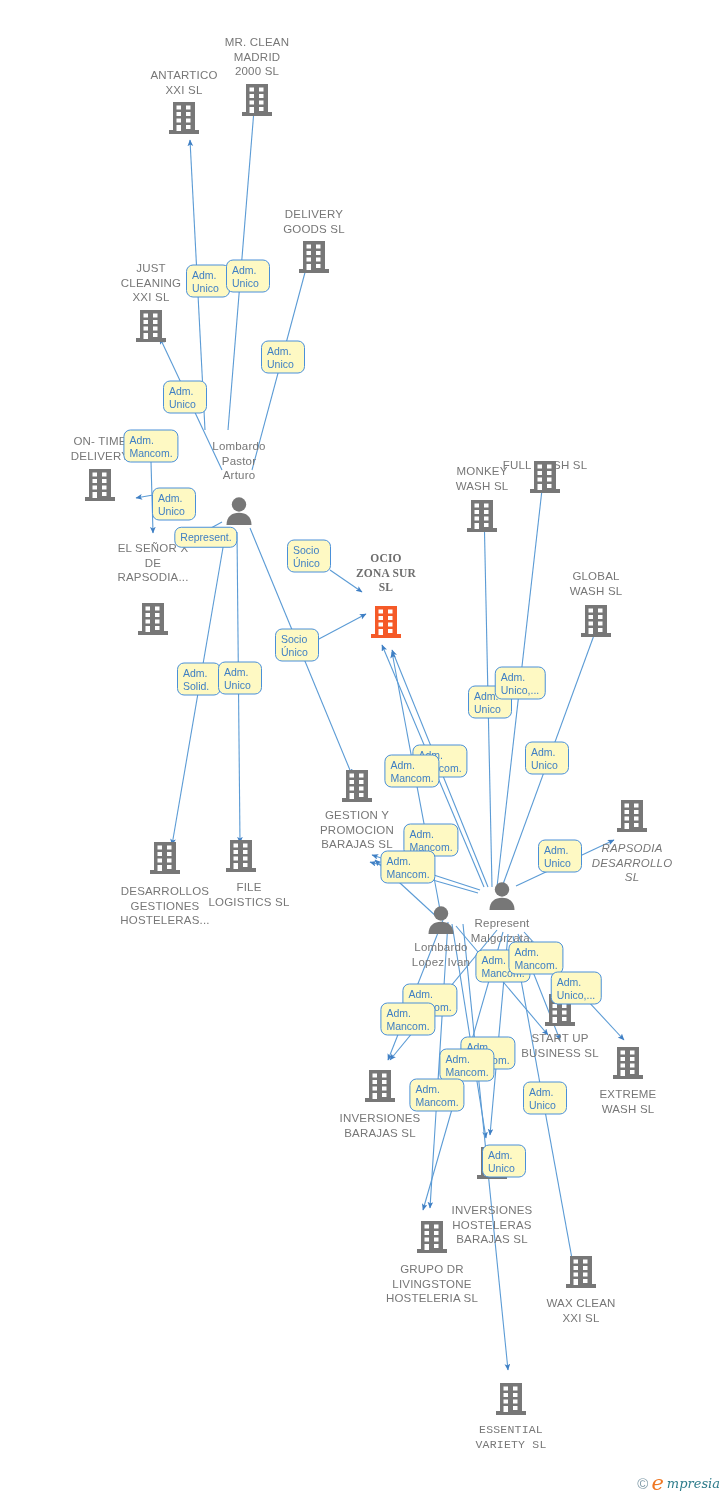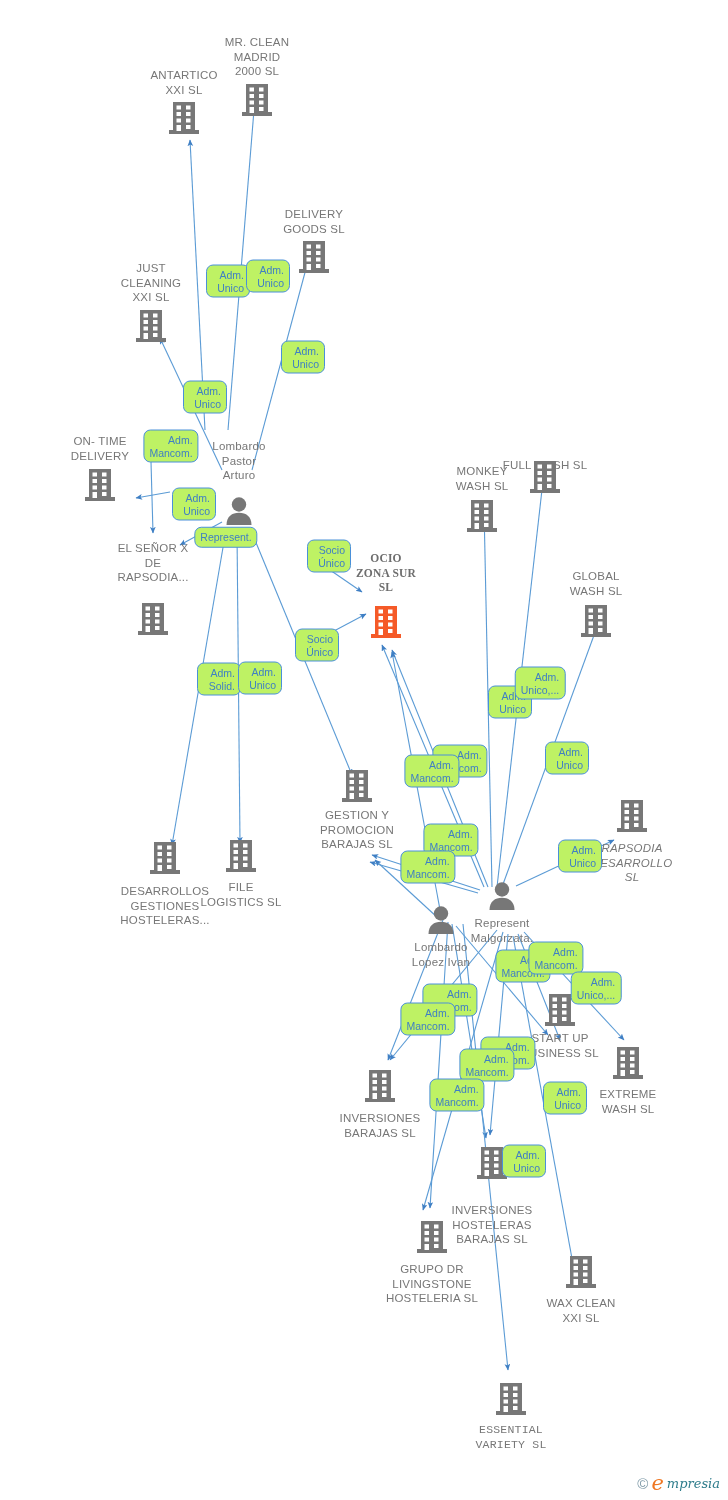--- a/index.html
+++ b/index.html
@@ -41,31 +41,30 @@
     font-weight: bold;
     font-family: Liberation Serif, serif;
   }
   .icon-wrap { line-height: 0; }
   .bld { display: inline-block; }
   .prs { display: inline-block; }
 
   .edge-label {
     position: absolute;
     transform: translate(-50%, -50%);
-    background: #bef264;
+    background: #fef9c3;
     border: 1.3px solid #4a90d9;
     border-radius: 7px;
     color: #3f7fc4;
     font-size: 10.5px;
     line-height: 12.5px;
-    text-align: right;
+    text-align: left;
     padding: 3px 5px;
     white-space: pre-line;
     min-width: 44px;
-    margin-left: 20px;
   }
   #watermark {
     position: absolute;
     right: 8px;
     bottom: 6px;
     display: flex;
     align-items: center;
     gap: 3px;
     font-size: 17px;
   }
@@ -259,21 +258,21 @@
               <rect x="19" y="5.5" width="4.5" height="4"></rect>
               <rect x="9.5" y="12" width="4.5" height="4"></rect>
               <rect x="19" y="12" width="4.5" height="4"></rect>
               <rect x="9.5" y="18.5" width="4.5" height="4"></rect>
               <rect x="19" y="18.5" width="4.5" height="4"></rect>
               <rect x="9.5" y="25" width="4.5" height="6"></rect>
               <rect x="19" y="25" width="4.5" height="4"></rect>
             </g>
           </svg></div>
       </div>
-      <div class="node company" style="left: 241px; top: 880px;">
+      <div class="node company" style="left: 249px; top: 880px;">
         <div class="label">FILE
 LOGISTICS  SL</div>
       </div>
       <div class="node" style="left: 241px; top: 838px;">
         <div class="icon-wrap"><svg class="bld" width="34" height="36" viewBox="0 0 34 36" xmlns="http://www.w3.org/2000/svg">
             <rect x="6" y="2" width="22" height="29" fill="#777777"></rect>
             <rect x="2" y="30" width="30" height="4" fill="#777777"></rect>
             <g fill="#ffffff">
               <rect x="9.5" y="5.5" width="4.5" height="4"></rect>
               <rect x="19" y="5.5" width="4.5" height="4"></rect>

